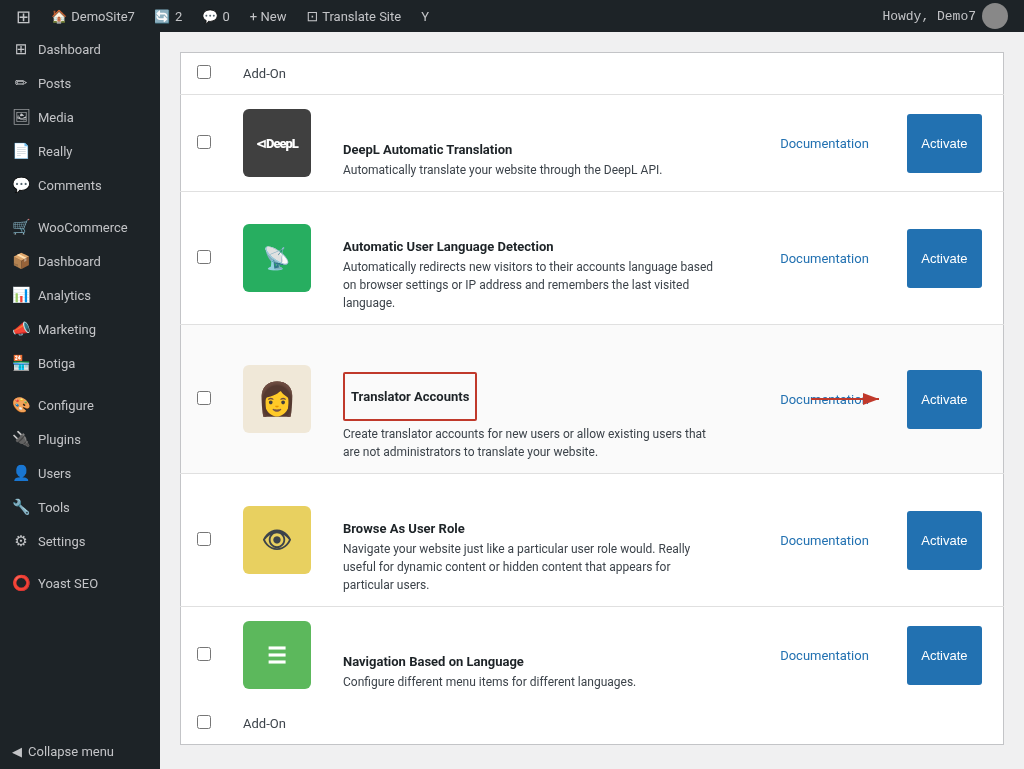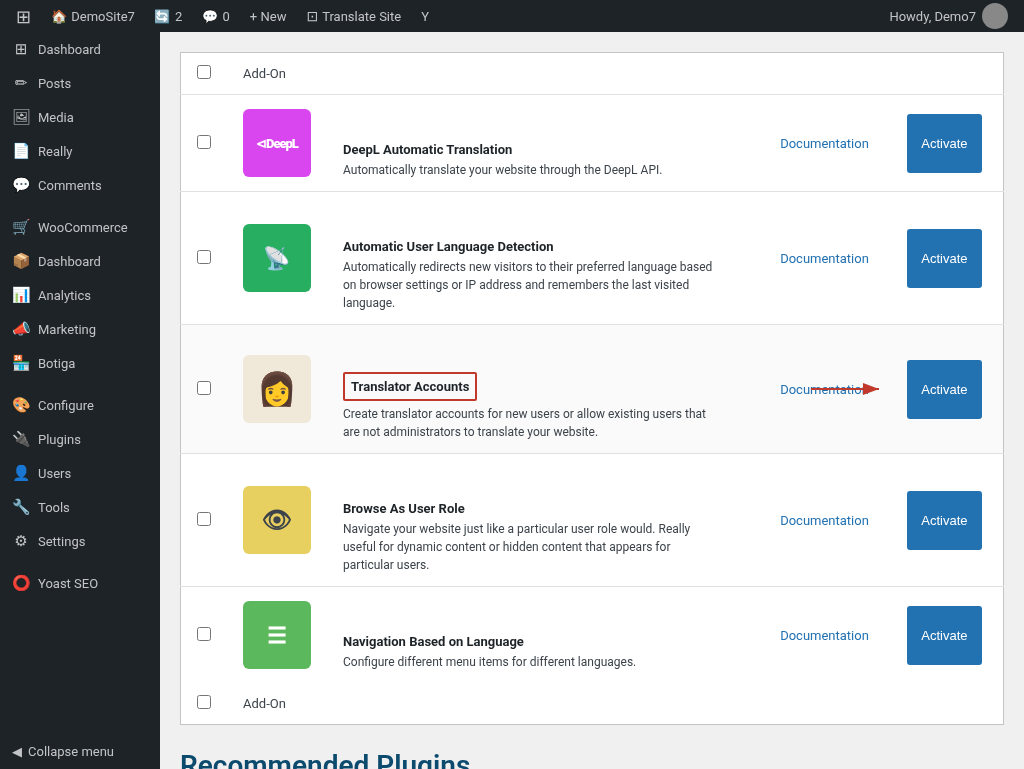--- a/index.html
+++ b/index.html
@@ -21,21 +21,21 @@
       display: flex;
       align-items: center;
       gap: 4px;
       padding: 0 8px;
       height: 100%;
       color: #c3c4c7;
       font-size: 13px;
       cursor: pointer;
       white-space: nowrap;
     }
-    .admin-bar-right { margin-left: auto; display: flex; align-items: flex-end; }
+    .admin-bar-right { margin-left: auto; display: flex; align-items: flex-end; font-family: Liberation Mono, monospace; }
     .admin-bar-howdy { color: #c3c4c7; font-size: 13px; display: flex; align-items: center; gap: 6px; padding: 0 8px; }
     .avatar-circle { width: 26px; height: 26px; background: #888; border-radius: 50%; display: inline-block; }
 
     
     .layout { display: flex; flex: 1; overflow: hidden; }
 
     
     .sidebar {
       width: 160px;
       background: #1d2327;
@@ -117,37 +117,37 @@
     .addon-icon-img {
       width: 68px;
       height: 68px;
       border-radius: 6px;
       display: flex;
       align-items: center;
       justify-content: center;
       font-size: 28px;
       font-weight: bold;
     }
-    .icon-deepl { background: #d946ef; color: #fff; font-size: 13px; font-weight: 700; border-radius: 6px; }
+    .icon-deepl { background: #404040; color: #fff; font-size: 13px; font-weight: 700; border-radius: 6px; }
     .icon-lang { background: #27ae60; color: #fff; border-radius: 6px; }
     .icon-translator { background: #f5f5f5; border-radius: 6px; overflow: hidden; }
     .icon-browse { background: #f0d060; border-radius: 6px; }
     .icon-nav { background: #5cb85c; color: #fff; border-radius: 6px; }
 
     .addon-name {
       font-weight: 700;
       font-size: 13px;
       color: #1d2327;
       margin-bottom: 4px;
       margin-top: 35px;
     }
     .addon-name.highlighted {
       border: 2px solid #c0392b;
       display: inline-block;
-      padding: 5px 6px;
+      padding: 15px 6px;
       border-radius: 2px;
     }
     .addon-desc { font-size: 12px; color: #3c434a; line-height: 1.5; max-width: 380px; }
 
     .doc-link { color: #2271b1; text-decoration: none; font-size: 13px; }
 
     .activate-btn {
       background: #2271b1;
       color: #fff;
       border: none;
@@ -335,21 +335,21 @@
 
           <tr class="addon-row">
             <td class="addon-checkbox"><input type="checkbox" style=""></td>
             <td class="addon-icon-cell">
               <div class="addon-icon-img icon-lang" style="display:flex;align-items:center;justify-content:center;">
                 <span class="lang-detect-icon">📡</span>
               </div>
             </td>
             <td>
               <div class="addon-name">Automatic User Language Detection</div>
-              <div class="addon-desc">Automatically redirects new visitors to their preferred language based on browser settings or IP address and remembers the last visited language.</div>
+              <div class="addon-desc">Automatically redirects new visitors to their accounts language based on browser settings or IP address and remembers the last visited language.</div>
             </td>
             <td style="padding-left:20px;">
               <a class="doc-link" href="#">Documentation</a>
             </td>
             <td style="padding-right:16px;">
               <button class="activate-btn">Activate</button>
             </td>
           </tr>
 
           <tr class="addon-row row-highlighted" style="position:relative;">

